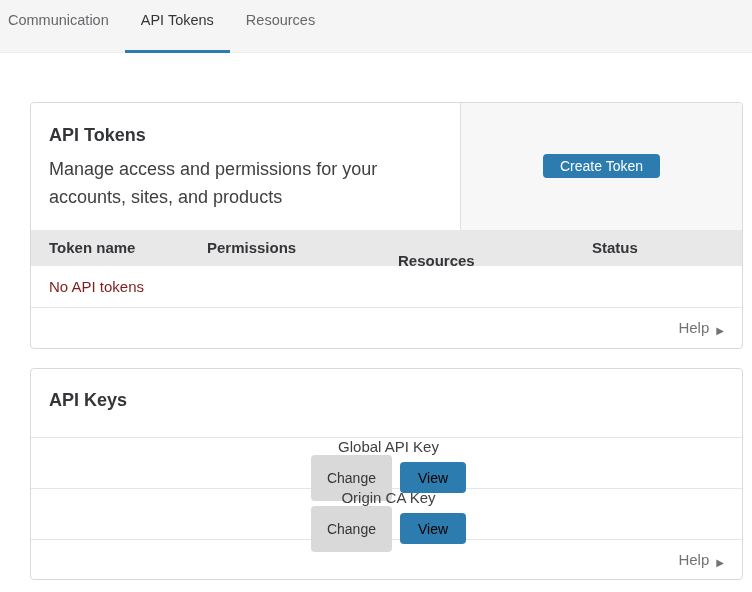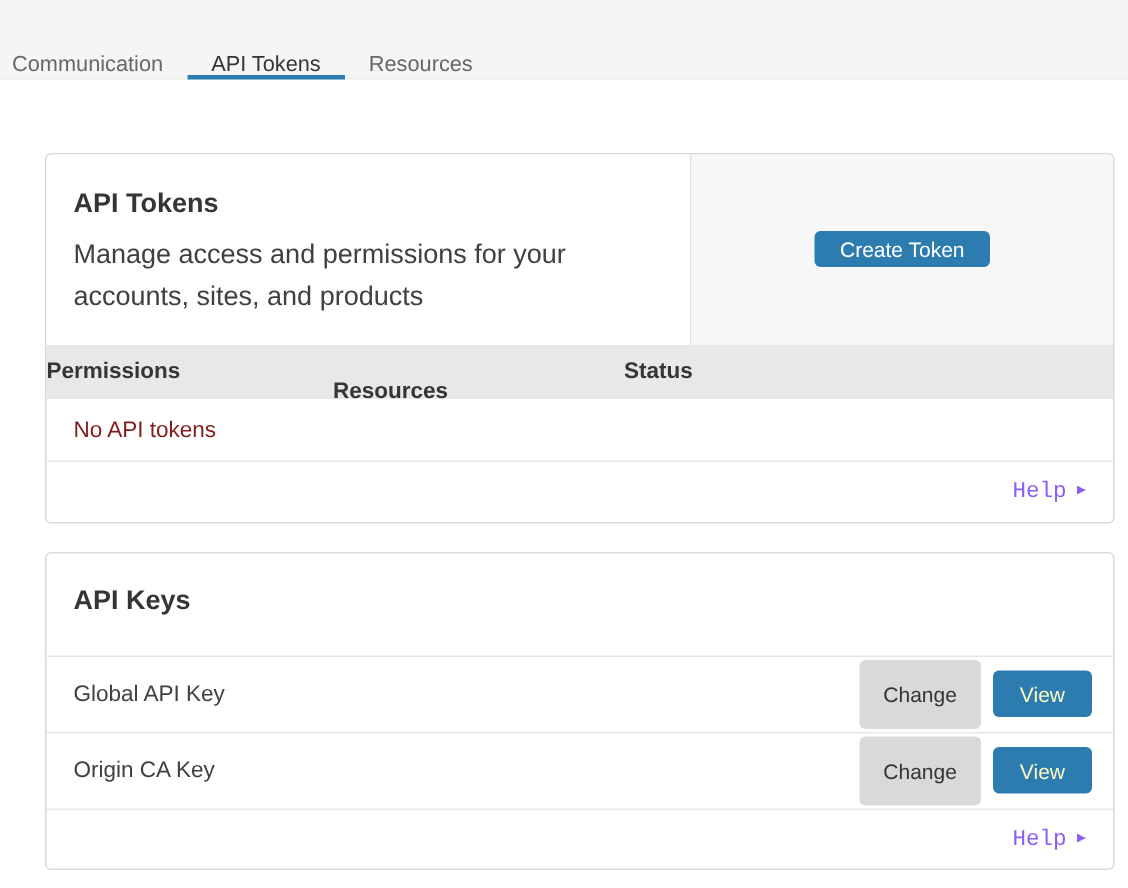--- a/index.html
+++ b/index.html
@@ -18,22 +18,22 @@
     height: 53px;
     background: #f5f5f5;
     border-bottom: 1px solid #eeeeee;
     display: flex;
     align-items: stretch;
     padding-left: 8px;
   }
   .tab {
     position: relative;
     display: flex;
-    align-items: flex-end;
-    padding: 1px 16px;
+    align-items: flex-start;
+    padding: 12px 16px;
     font-size: 14.5px;
     color: #66676b;
     cursor: pointer;
     white-space: nowrap;
   }
   .tab:first-child { padding-left: 0; }
   .tab.active { color: #333538; }
   .tab.active::after {
     content: "";
     position: absolute;
@@ -100,21 +100,21 @@
     padding: 0 17px;
   }
   .btn-secondary {
     background: #d9d9d9;
     color: #333538;
     height: 46px;
     padding: 0 16px;
   }
   .btn-small-primary {
     background: #2c7cb0;
-    color: #fef9c3;
+    color: #000000;
     height: 31px;
     padding: 0 18px;
   }
 
   
   .table-header {
     display: flex;
     align-items: center;
     height: 36px;
     background: #e8e8e8;
@@ -140,38 +140,38 @@
 
   .card-footer {
     display: flex;
     align-items: center;
     justify-content: flex-end;
     height: 40px;
     padding-right: 18px;
   }
   .help-link {
     display: inline-flex;
-    align-items: center;
+    align-items: flex-end;
     gap: 7px;
-    color: #8b5cf6;
+    color: #737373;
     font-size: 15px;
     text-decoration: none;
     cursor: pointer;
-    font-family: Liberation Mono, monospace;
   }
   .help-arrow { font-size: 10px; line-height: 1; padding-top: 1px; }
 
   
   .keys-header { padding: 21px 18px 16px 18px; }
   .key-row {
     display: flex;
     align-items: center;
     height: 51px;
     padding: 0 14px 0 18px;
     border-top: 1px solid #e5e5e5;
+    flex-direction: column;
   }
   .key-name { flex: 1; font-size: 15px; color: #404040; }
   .key-actions { display: flex; align-items: center; gap: 8px; }
   .keys-footer { border-top: 1px solid #e5e5e5; }
 </style>
 </head>
 <body>
 
 <nav class="tabbar">
   <div class="tab">
@@ -190,20 +190,21 @@
     <div class="left">
       <h2 class="card-title">API Tokens</h2>
       <p class="card-desc">Manage access and permissions for your accounts, sites, and products</p>
     </div>
     <div class="right">
       <button class="btn btn-primary">Create Token</button>
     </div>
   </div>
 
   <div class="table-header">
+    <div class="th c1">Token name</div>
     <div class="th c2">Permissions</div>
     <div class="th c3">Resources</div>
     <div class="th c4">Status</div>
   </div>
 
   <div class="empty-row">
     <span>No API tokens</span>
   </div>
 
   <div class="card-footer">

